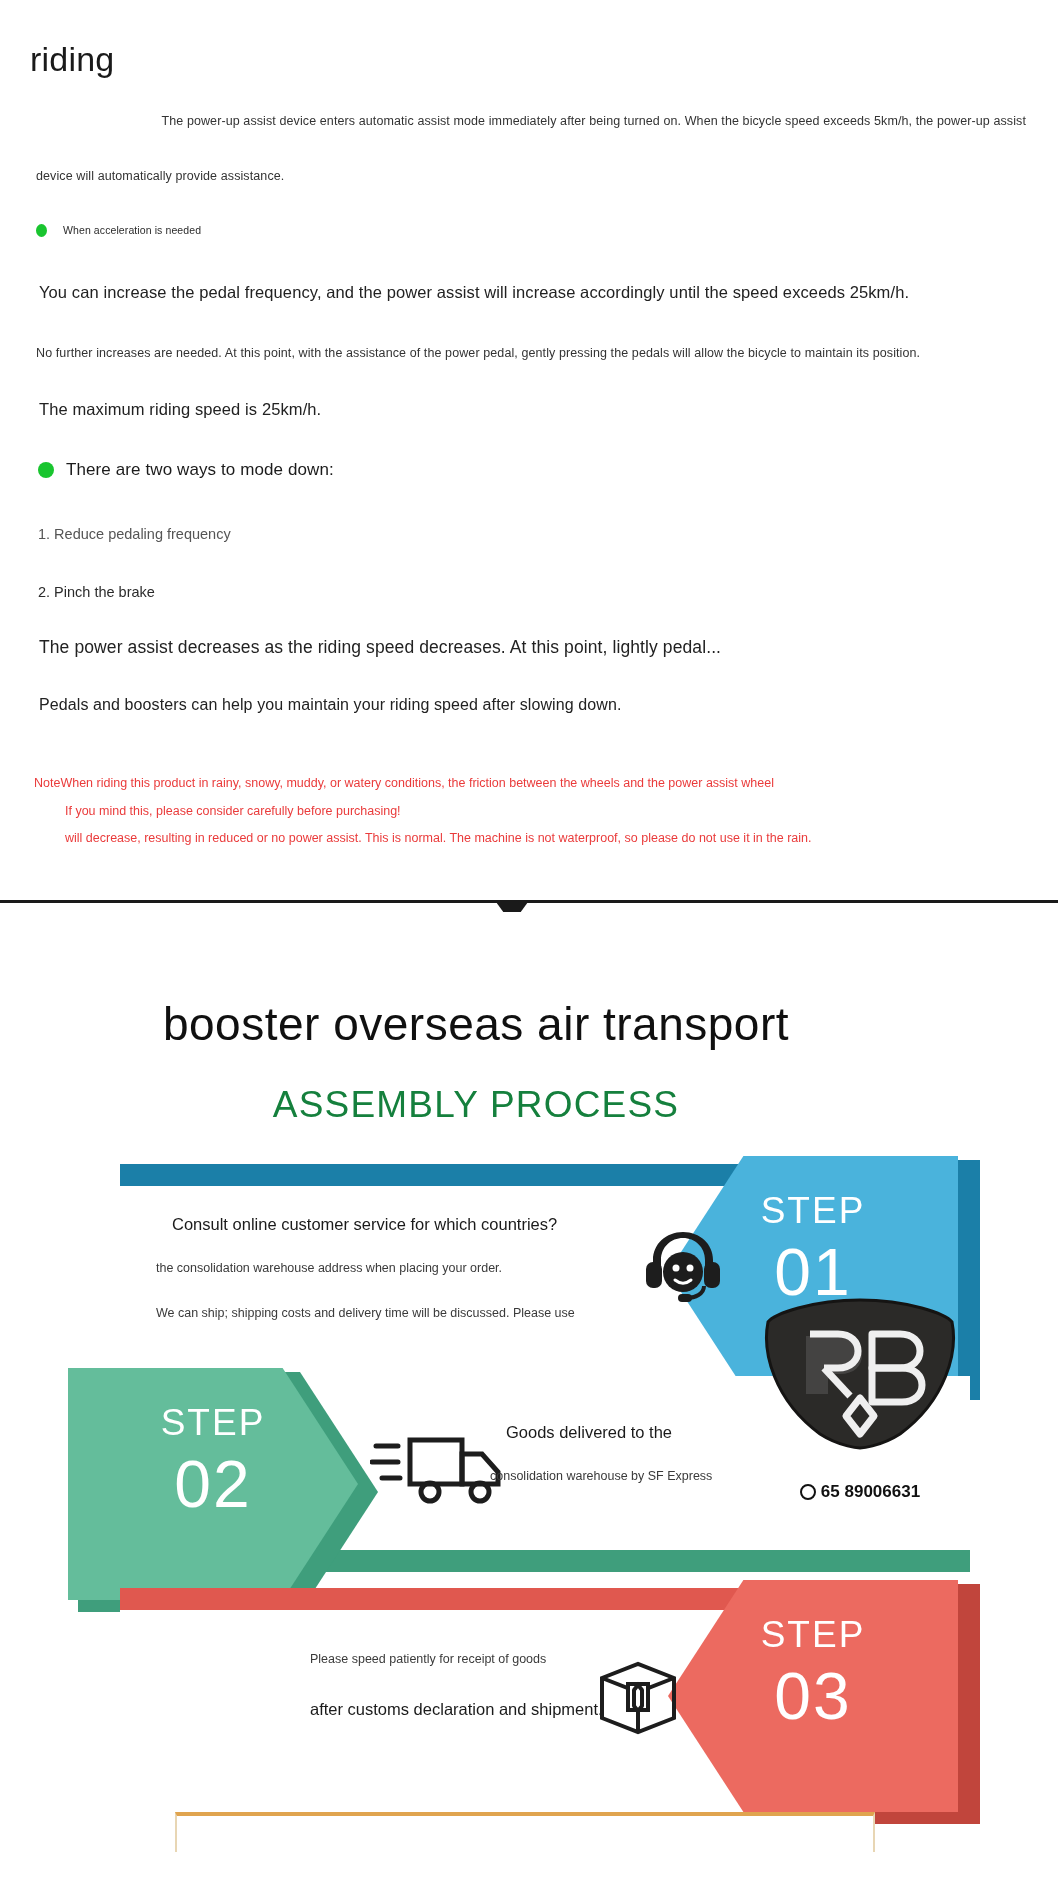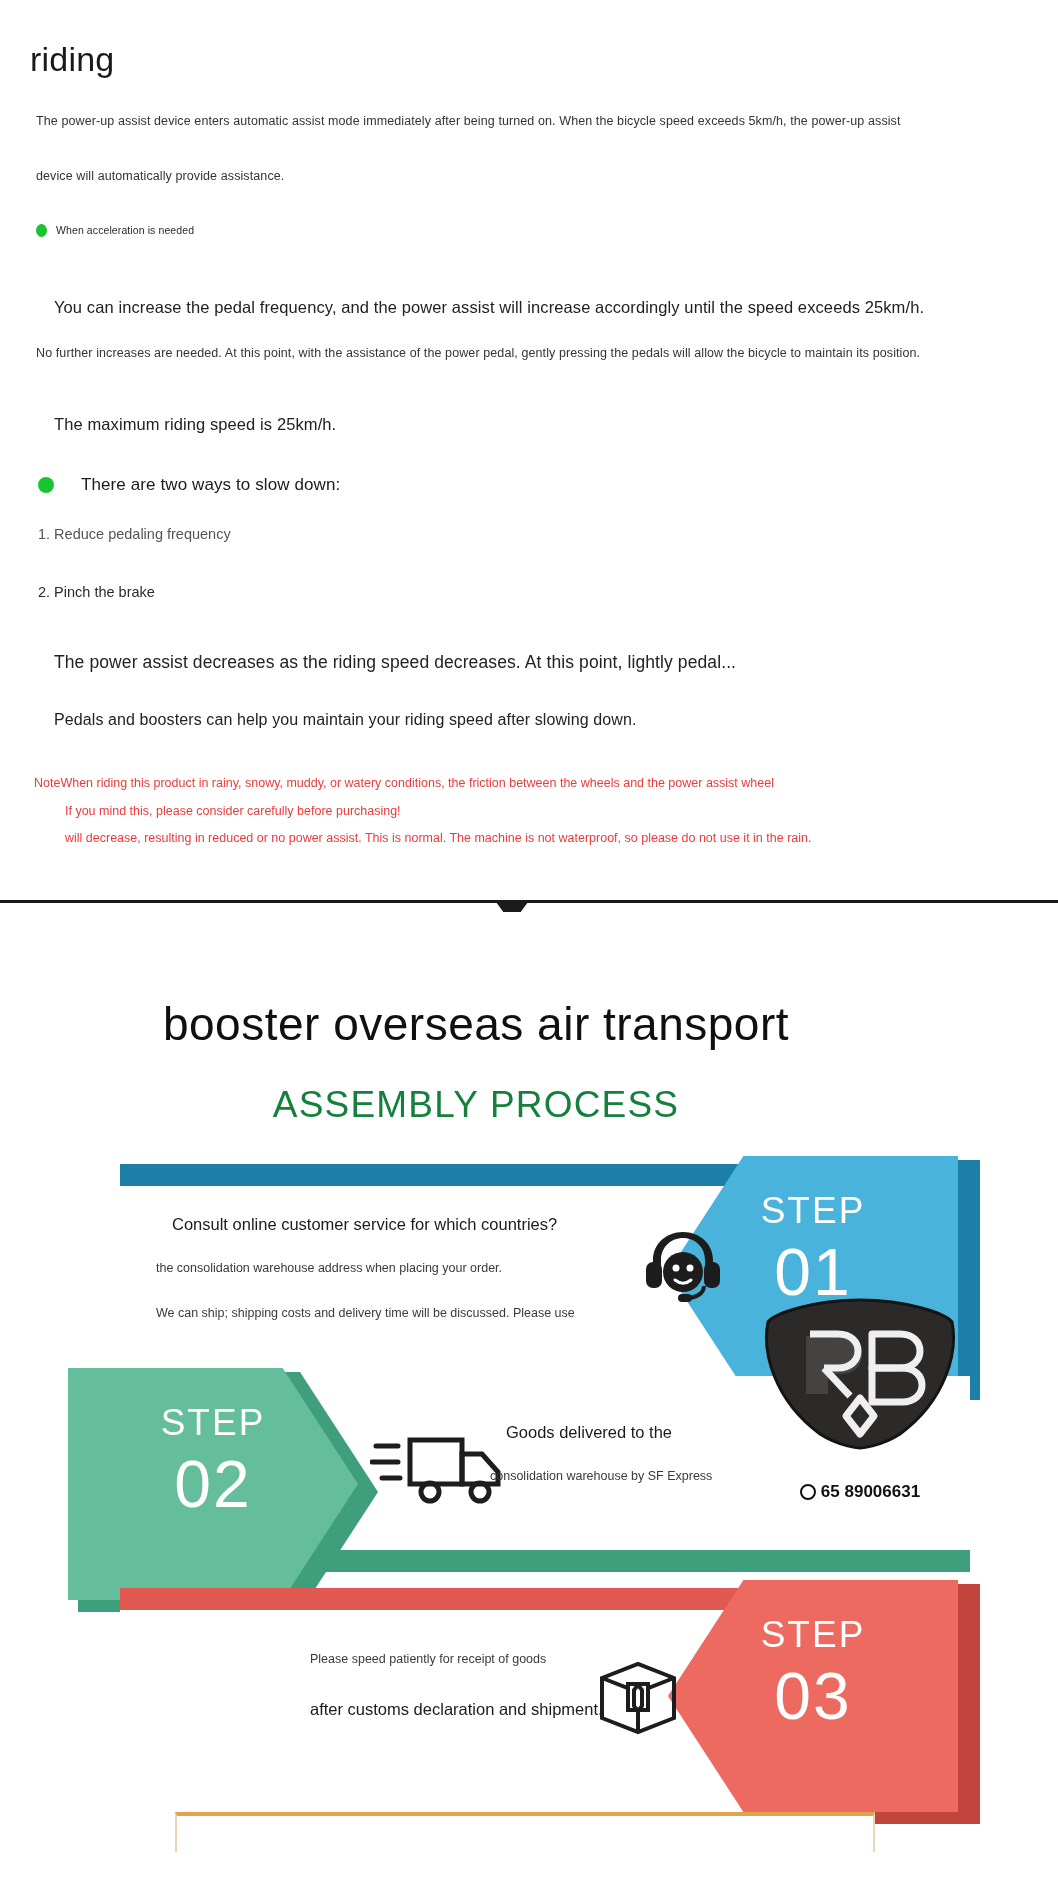--- a/index.html
+++ b/index.html
@@ -37,32 +37,32 @@
     font-size: 12.5px;
     color: #333;
     line-height: 1.6;
     margin: 0;
     letter-spacing: 0.1px;
   }
   .p-med {
     font-size: 16.5px;
     color: #222;
     line-height: 1.6;
-    margin: 16px;
+    margin: 1px;
     letter-spacing: 0.1px;
   }
   .p-mid {
     font-size: 14.5px;
     color: #3a3a3a;
     line-height: 1.6;
     margin: 0;
   }
-  .r-line-1 { position: absolute; top: 111px;  left: 36px; width: 990px; }
+  .r-line-1 { position: absolute; top: 111px;  left: 36px; width: 990px; text-align: right; }
   .r-line-2 { position: absolute; top: 166px;  left: 36px; width: 990px; }
-  .bullet-row-small { position: absolute; top: 222px; left: 36px; display: flex; align-items: center; gap: 9px; }
+  .bullet-row-small { position: absolute; top: 222px; left: 36px; display: flex; align-items: center; gap: 16px; }
   .dot-sm {
     width: 11px; height: 13px; border-radius: 50%;
     background: #19c52f; display: inline-block;
   }
   .bullet-row-small .p-small { font-size: 10.5px; color: #2b2b2b; }
   .r-line-3 { position: absolute; top: 278px; left: 38px; width: 990px; }
   .r-line-4 { position: absolute; top: 343px; left: 36px; width: 990px; }
   .r-line-5 { position: absolute; top: 395px; left: 38px; width: 990px; }
   .bullet-row-big { position: absolute; top: 455px; left: 38px; display: flex; align-items: center; gap: 11px; }
   .dot-lg {
@@ -286,21 +286,21 @@
       <span class="dot-sm"></span>
       <p class="p-small">When acceleration is needed</p>
     </div>
 
     <p class="p-med r-line-3">You can increase the pedal frequency, and the power assist will increase accordingly until the speed exceeds 25km/h.</p>
     <p class="p-small r-line-4">No further increases are needed. At this point, with the assistance of the power pedal, gently pressing the pedals will allow the bicycle to maintain its position.</p>
     <p class="p-med r-line-5">The maximum riding speed is 25km/h.</p>
 
     <div class="bullet-row-big">
       <span class="dot-lg"></span>
-      <p class="p-med">There are two ways to slow down:</p>
+      <p class="p-med">There are two ways to mode down:</p>
     </div>
 
     <p class="p-mid r-line-6">1. Reduce pedaling frequency</p>
     <p class="p-mid r-line-7">2. Pinch the brake</p>
     <p class="p-med r-line-8">The power assist decreases as the riding speed decreases. At this point, lightly pedal...</p>
     <p class="p-med r-line-9">Pedals and boosters can help you maintain your riding speed after slowing down.</p>
 
     <div class="note-block">
       <span class="note-label">Note</span><span>When riding this product in rainy, snowy, muddy, or watery conditions, the friction between the wheels and the power assist wheel</span>
       <span class="note-indent">If you mind this, please consider carefully before purchasing!</span>

